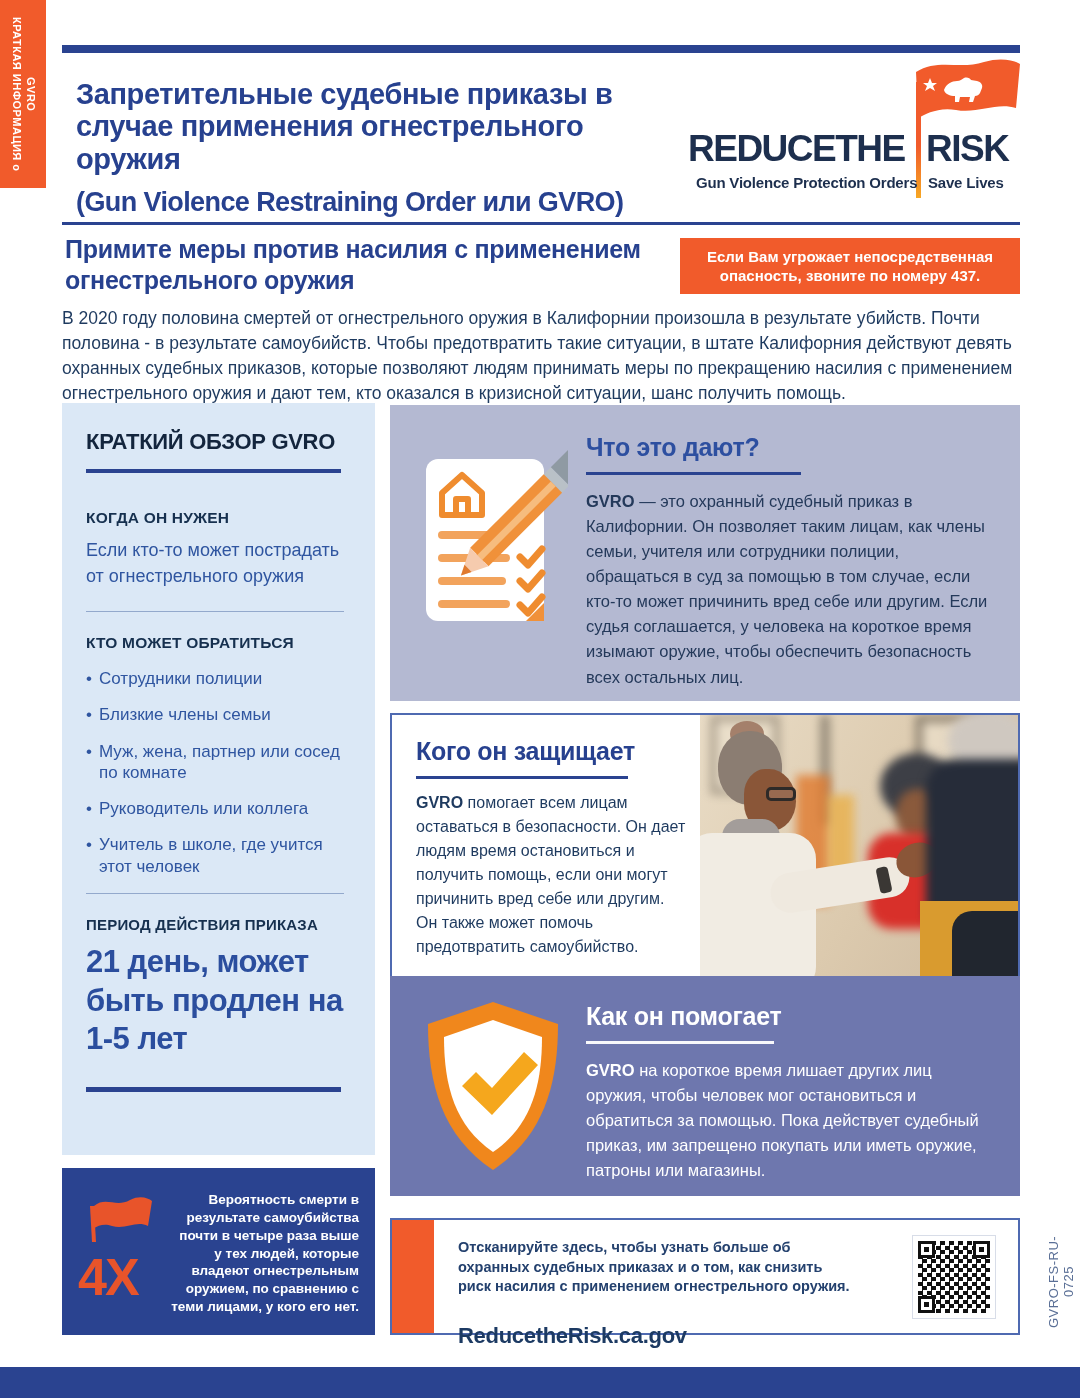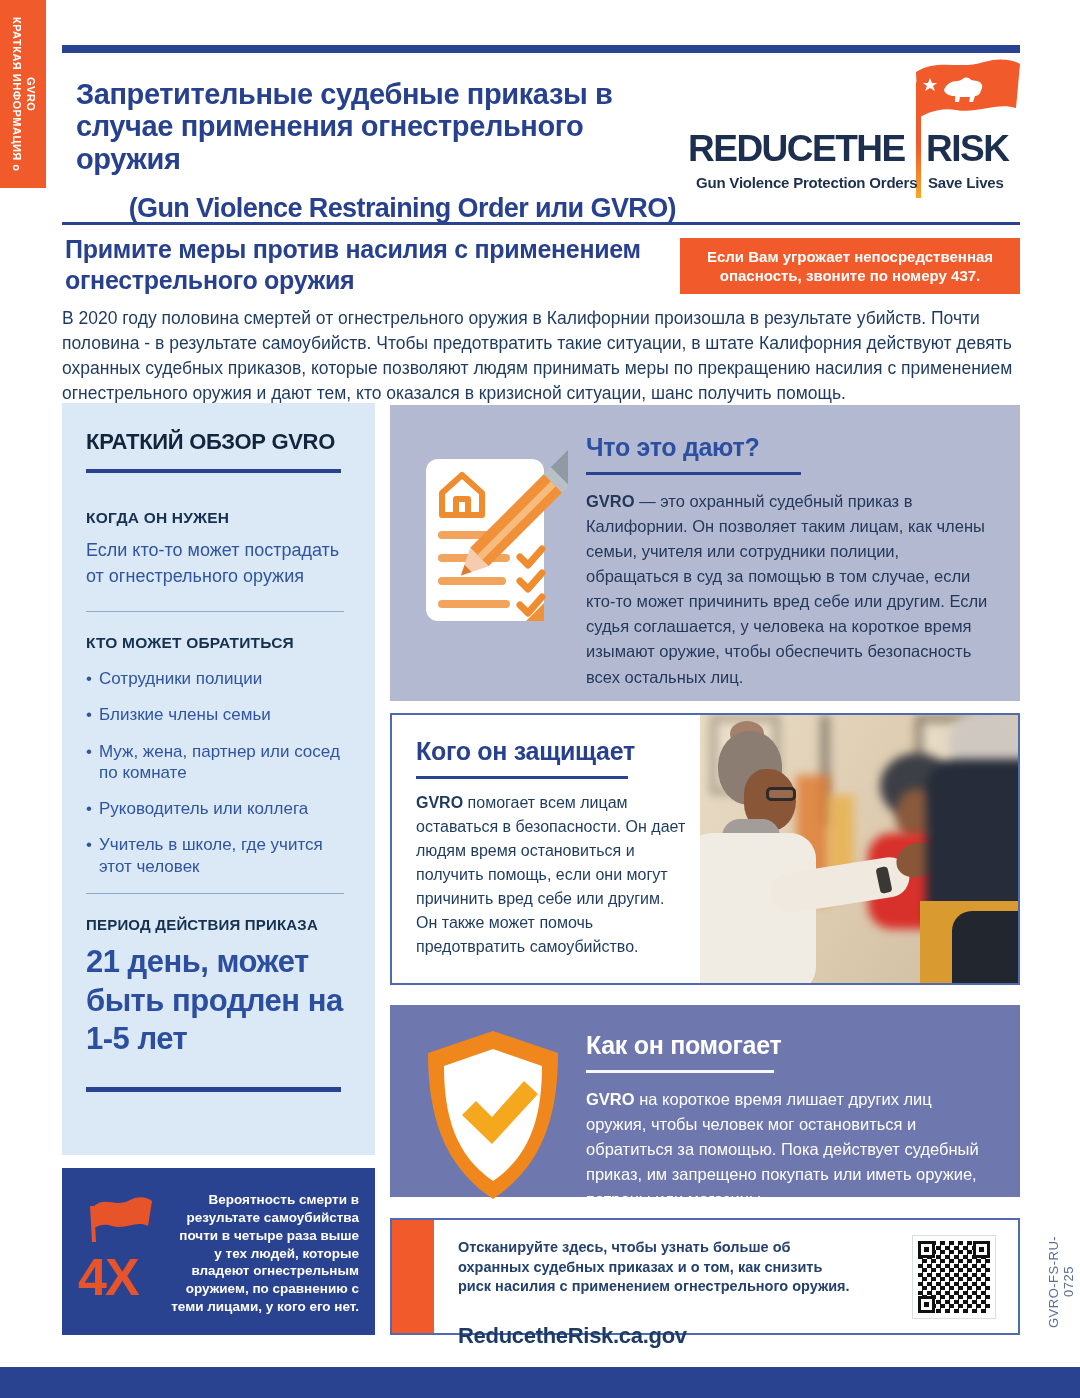--- a/index.html
+++ b/index.html
@@ -23,21 +23,21 @@
     writing-mode:vertical-lr;
     color:#fff; font-weight:bold; font-size:11px;
     text-align:center; letter-spacing:.5px; line-height:1.25;
     max-height:170px;
   }
 
   
   .top-bar { left:62px; top:45px; width:958px; height:8px; background:#2a4390; }
   .title-block { left:76px; top:78px; width:600px; color:#27418f; }
   .title-ru { font-size:29px; font-weight:700; line-height:1.12; letter-spacing:-.4px; }
-  .title-en { font-size:27px; font-weight:700; line-height:1.15; letter-spacing:-.6px; margin-top:18px;text-align:right; }
+  .title-en { font-size:27px; font-weight:700; line-height:1.15; letter-spacing:-.6px; margin-top:12px; }
 
   .logo { left:688px; top:62px; width:332px; height:140px; }
   .logo .word { position:absolute; top:66px; color:#1d2f4e; font-weight:800; font-size:37px; letter-spacing:-1.5px; }
   .logo .w1 { left:0; }
   .logo .w3 { left:238px; }
   .logo .pole { position:absolute; left:228px; top:20px; width:5px; height:116px;
     background:linear-gradient(#f15b2b 55%, #f7a823); }
   .logo .flag-svg { position:absolute; left:198px; top:-6px; }
   .logo .tagline { position:absolute; top:112px; color:#1d2f4e; font-weight:700; font-size:15px; letter-spacing:-.2px; }
   .logo .tg1 { left:8px; }
@@ -112,21 +112,21 @@
   .ph-scarf { left:22px; top:104px; width:58px; height:92px; border-radius:18px; background:#a39d9a; }
   .ph-jacket { left:-14px; top:118px; width:130px; height:160px; border-radius:26px; background:#f1ece3; }
   .ph-arm { left:70px; top:150px; width:140px; height:40px; border-radius:20px; background:#efe9df; transform:rotate(-9deg); }
   .ph-hand { left:196px; top:128px; width:42px; height:34px; border-radius:50%; background:#8a5638; transform:rotate(-20deg); }
   .ph-watch { left:178px; top:152px; width:12px; height:26px; border-radius:4px; background:#3a3734; transform:rotate(-12deg); }
   .ph-hairR { left:248px; top:-6px; width:80px; height:64px; border-radius:50%; background:#cfc8c0; }
   .ph-bodyR { left:226px; top:44px; width:110px; height:160px; border-radius:30px 10px 0 0; background:#262c39; }
   .ph-bodyR2 { left:220px; top:186px; width:120px; height:90px; background:#d99b2f; }
   .ph-bodyR3 { left:252px; top:196px; width:90px; height:80px; background:#21262f; border-radius:20px 0 0 0; }
 
-  .box-help { left:390px; top:1005px; width:630px; height:192px; background:#6e77ae; }
+  .box-help { left:390px; top:976px; width:630px; height:220px; background:#6e77ae; }
   .help-icon { position:absolute; left:28px; top:22px; }
   .help-content { position:absolute; left:196px; top:26px; width:410px; }
   .help-h { color:#ffffff; }
   .help-rule { background:#ffffff; width:188px; opacity:.95; }
   .help-body { color:#ffffff; font-size:16.5px; }
 
   .box-scan { left:390px; top:1218px; width:630px; height:117px; background:#ffffff; border:2px solid #4f6ab1; display:flex; }
   .scan-bar { width:42px; background:#f15b2b; flex:none; }
   .scan-content { flex:1; padding:18px 10px 0 24px; }
   .scan-text { color:#24416e; font-weight:700; font-size:14.5px; line-height:1.35; width:400px; }

